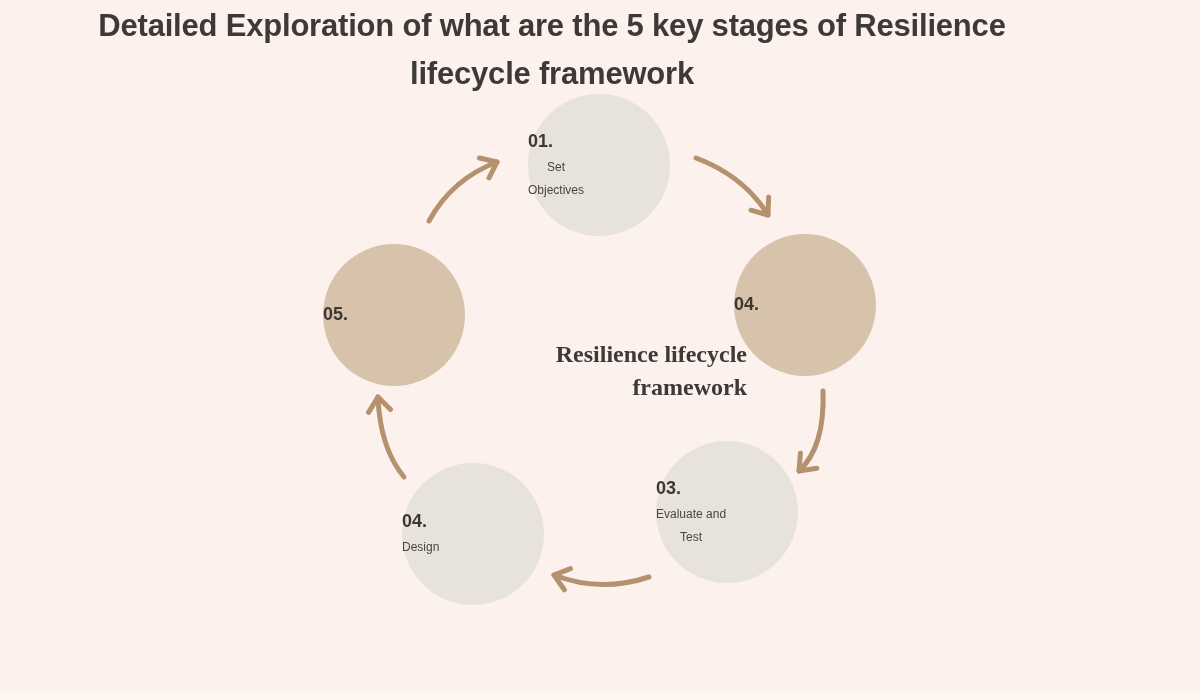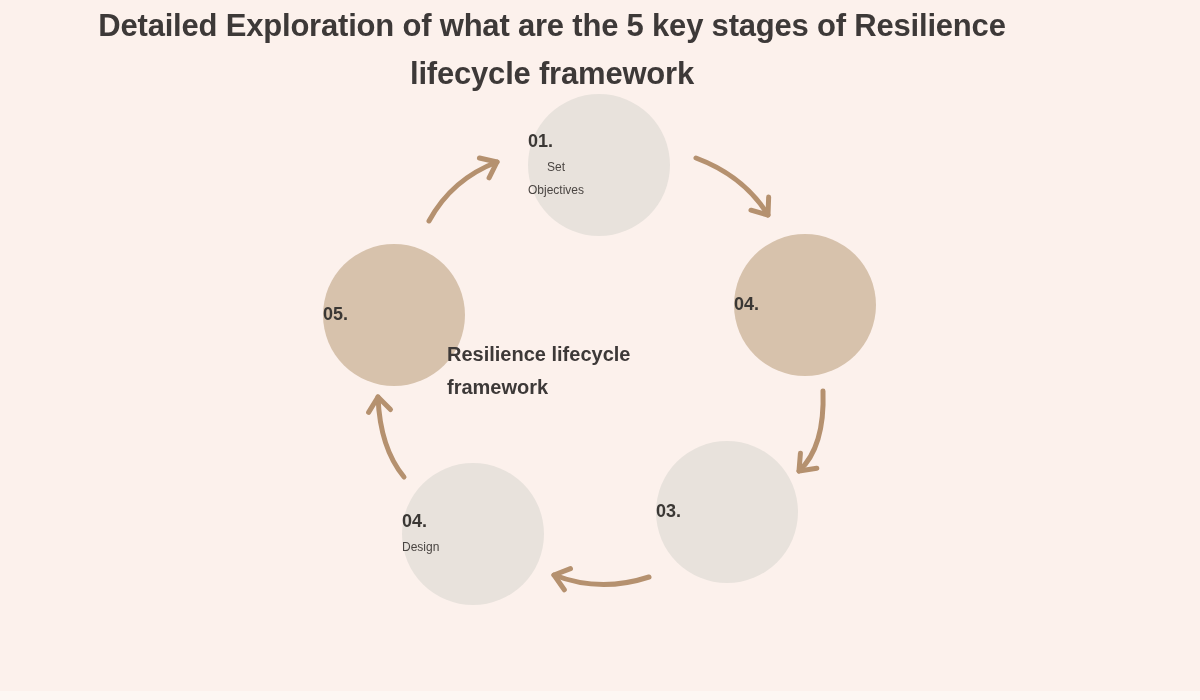--- a/index.html
+++ b/index.html
@@ -57,26 +57,27 @@
     font-weight: 400;
     color: var(--label-text);
     line-height: 23px;
     white-space: pre-line;
     max-width: 130px;
   }
 
   .center-label {
     position: absolute;
     left: 447px; top: 338px; width: 300px;
-    text-align: left;
-    font-size: 20px;
+    text-align: right;
+    font-size: 24px;
     font-weight: 700;
     line-height: 33px;
     color: var(--title-text);
     white-space: pre-line;
+    font-family: Liberation Serif, serif;
   }
 
   .arrows-svg {
     position: absolute;
     left: 0; top: 0;
     pointer-events: none;
   }
   .arrow-stroke {
     fill: none;
     stroke: var(--arrow);
@@ -124,20 +125,22 @@
     <div class="stage-label">Set
 Objectives</div>
   </div>
 
   <div class="circle c2" data-variant="tan">
     <div class="stage-number">04.</div>
   </div>
 
   <div class="circle c3" data-variant="light">
     <div class="stage-number">03.</div>
+    <div class="stage-label">Evaluate and
+Test</div>
   </div>
 
   <div class="circle c4" data-variant="light">
     <div class="stage-number">04.</div>
     <div class="stage-label">Design</div>
   </div>
 
   <div class="circle c5" data-variant="tan">
     <div class="stage-number">05.</div>
   </div>

